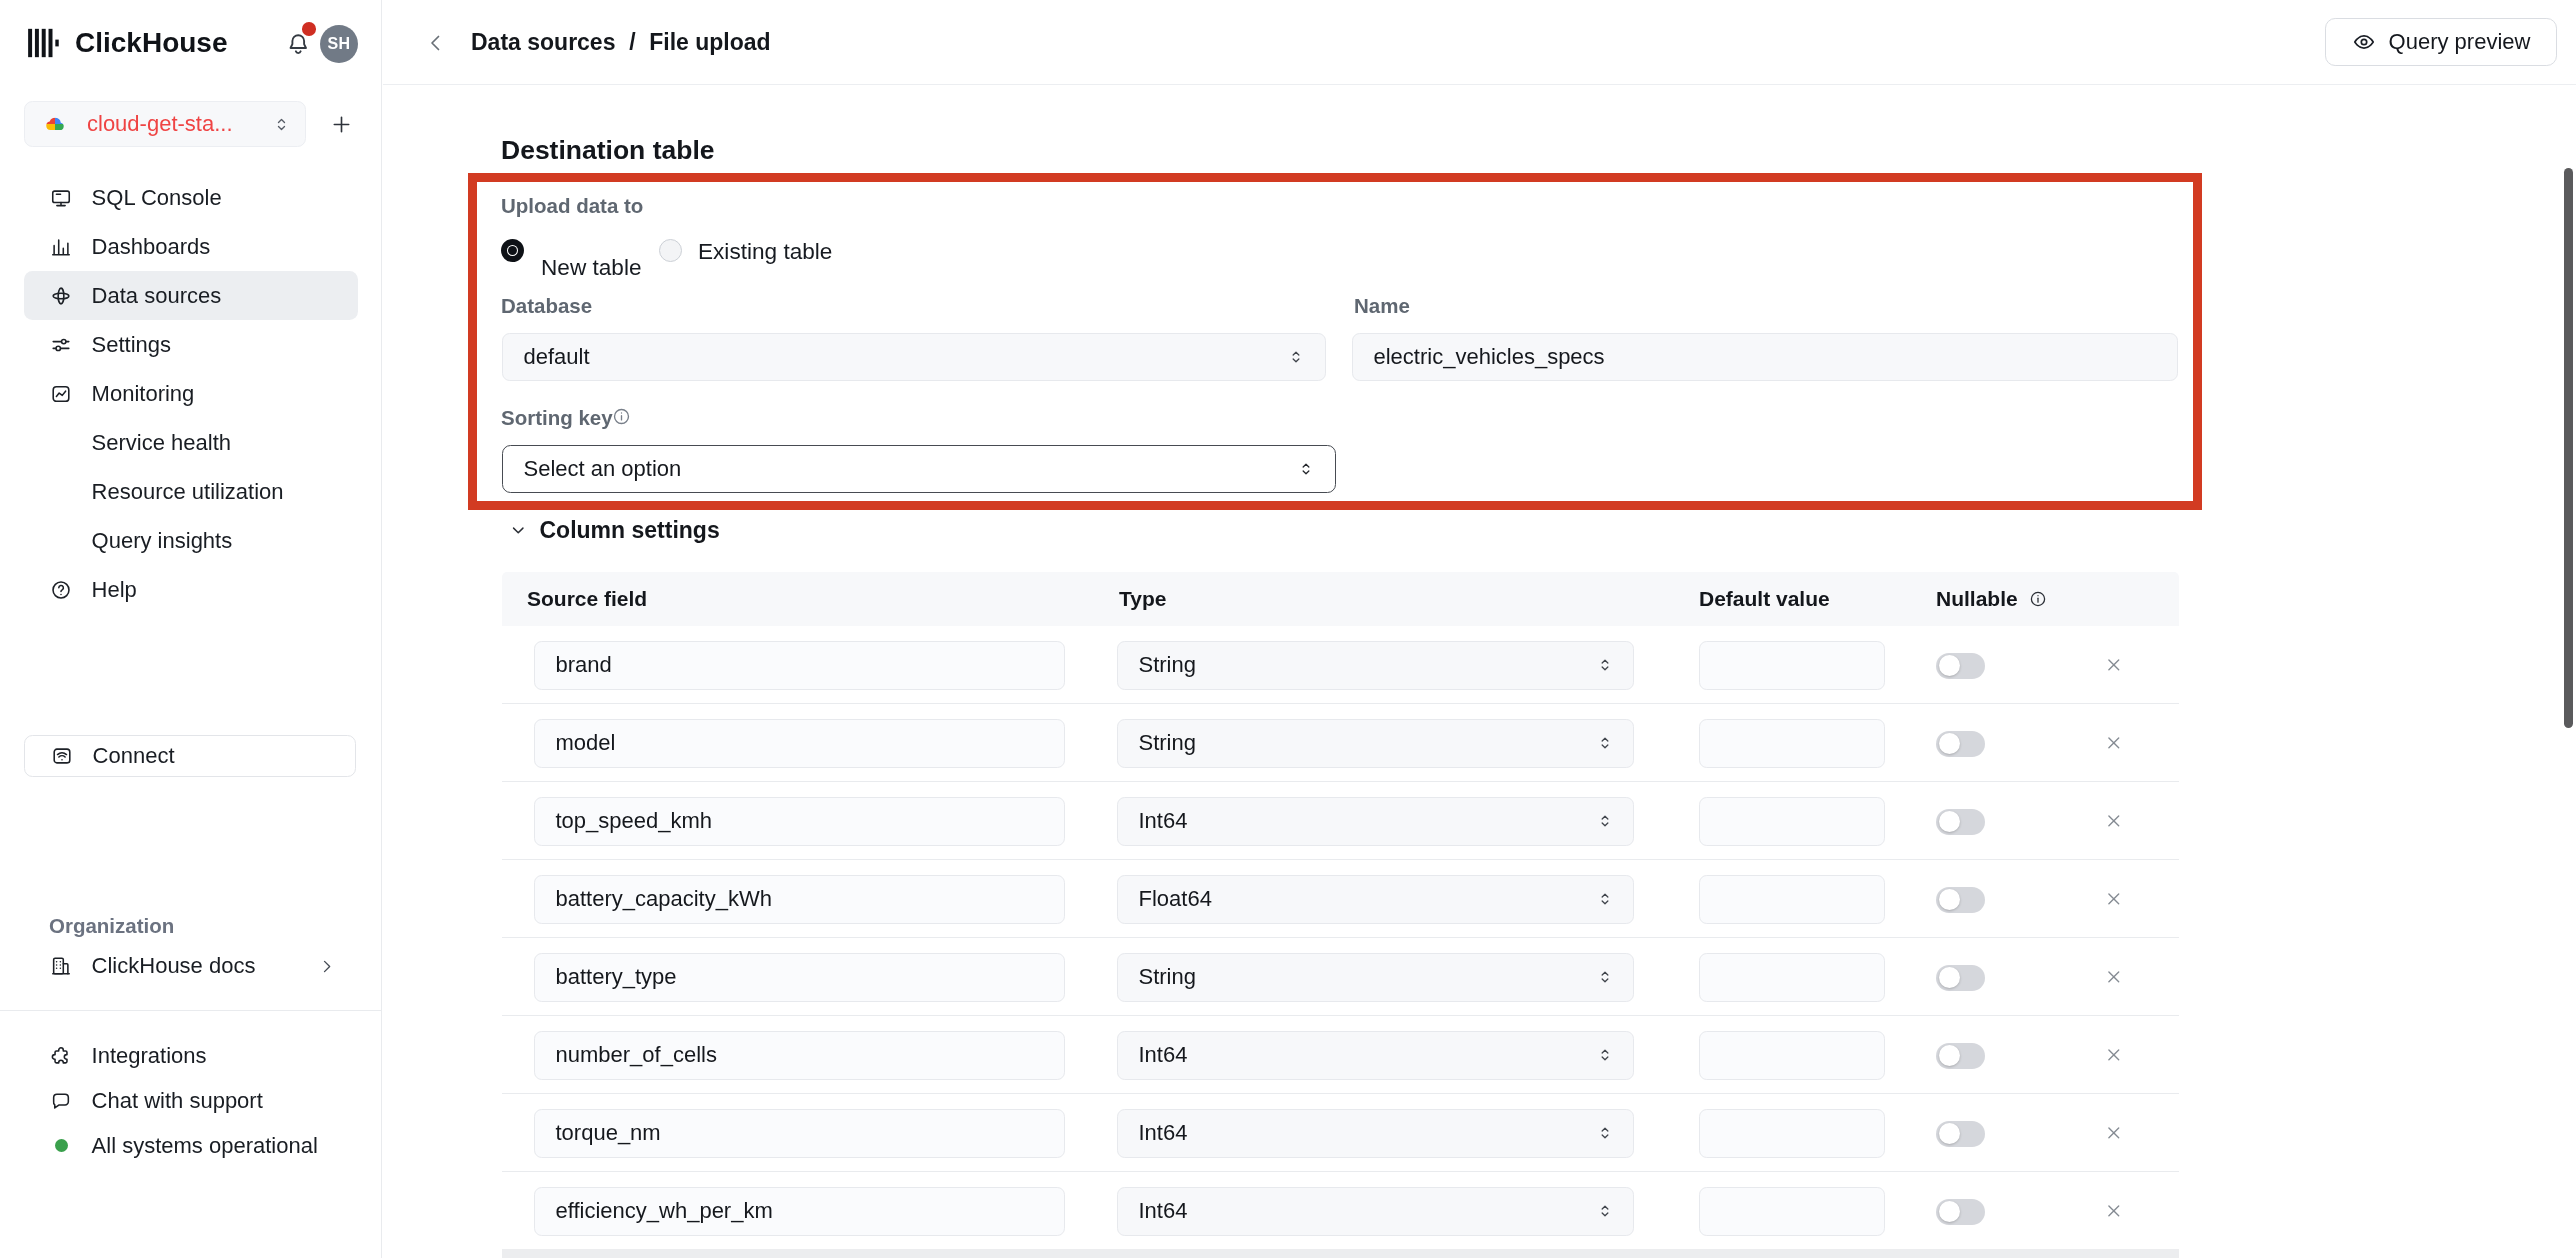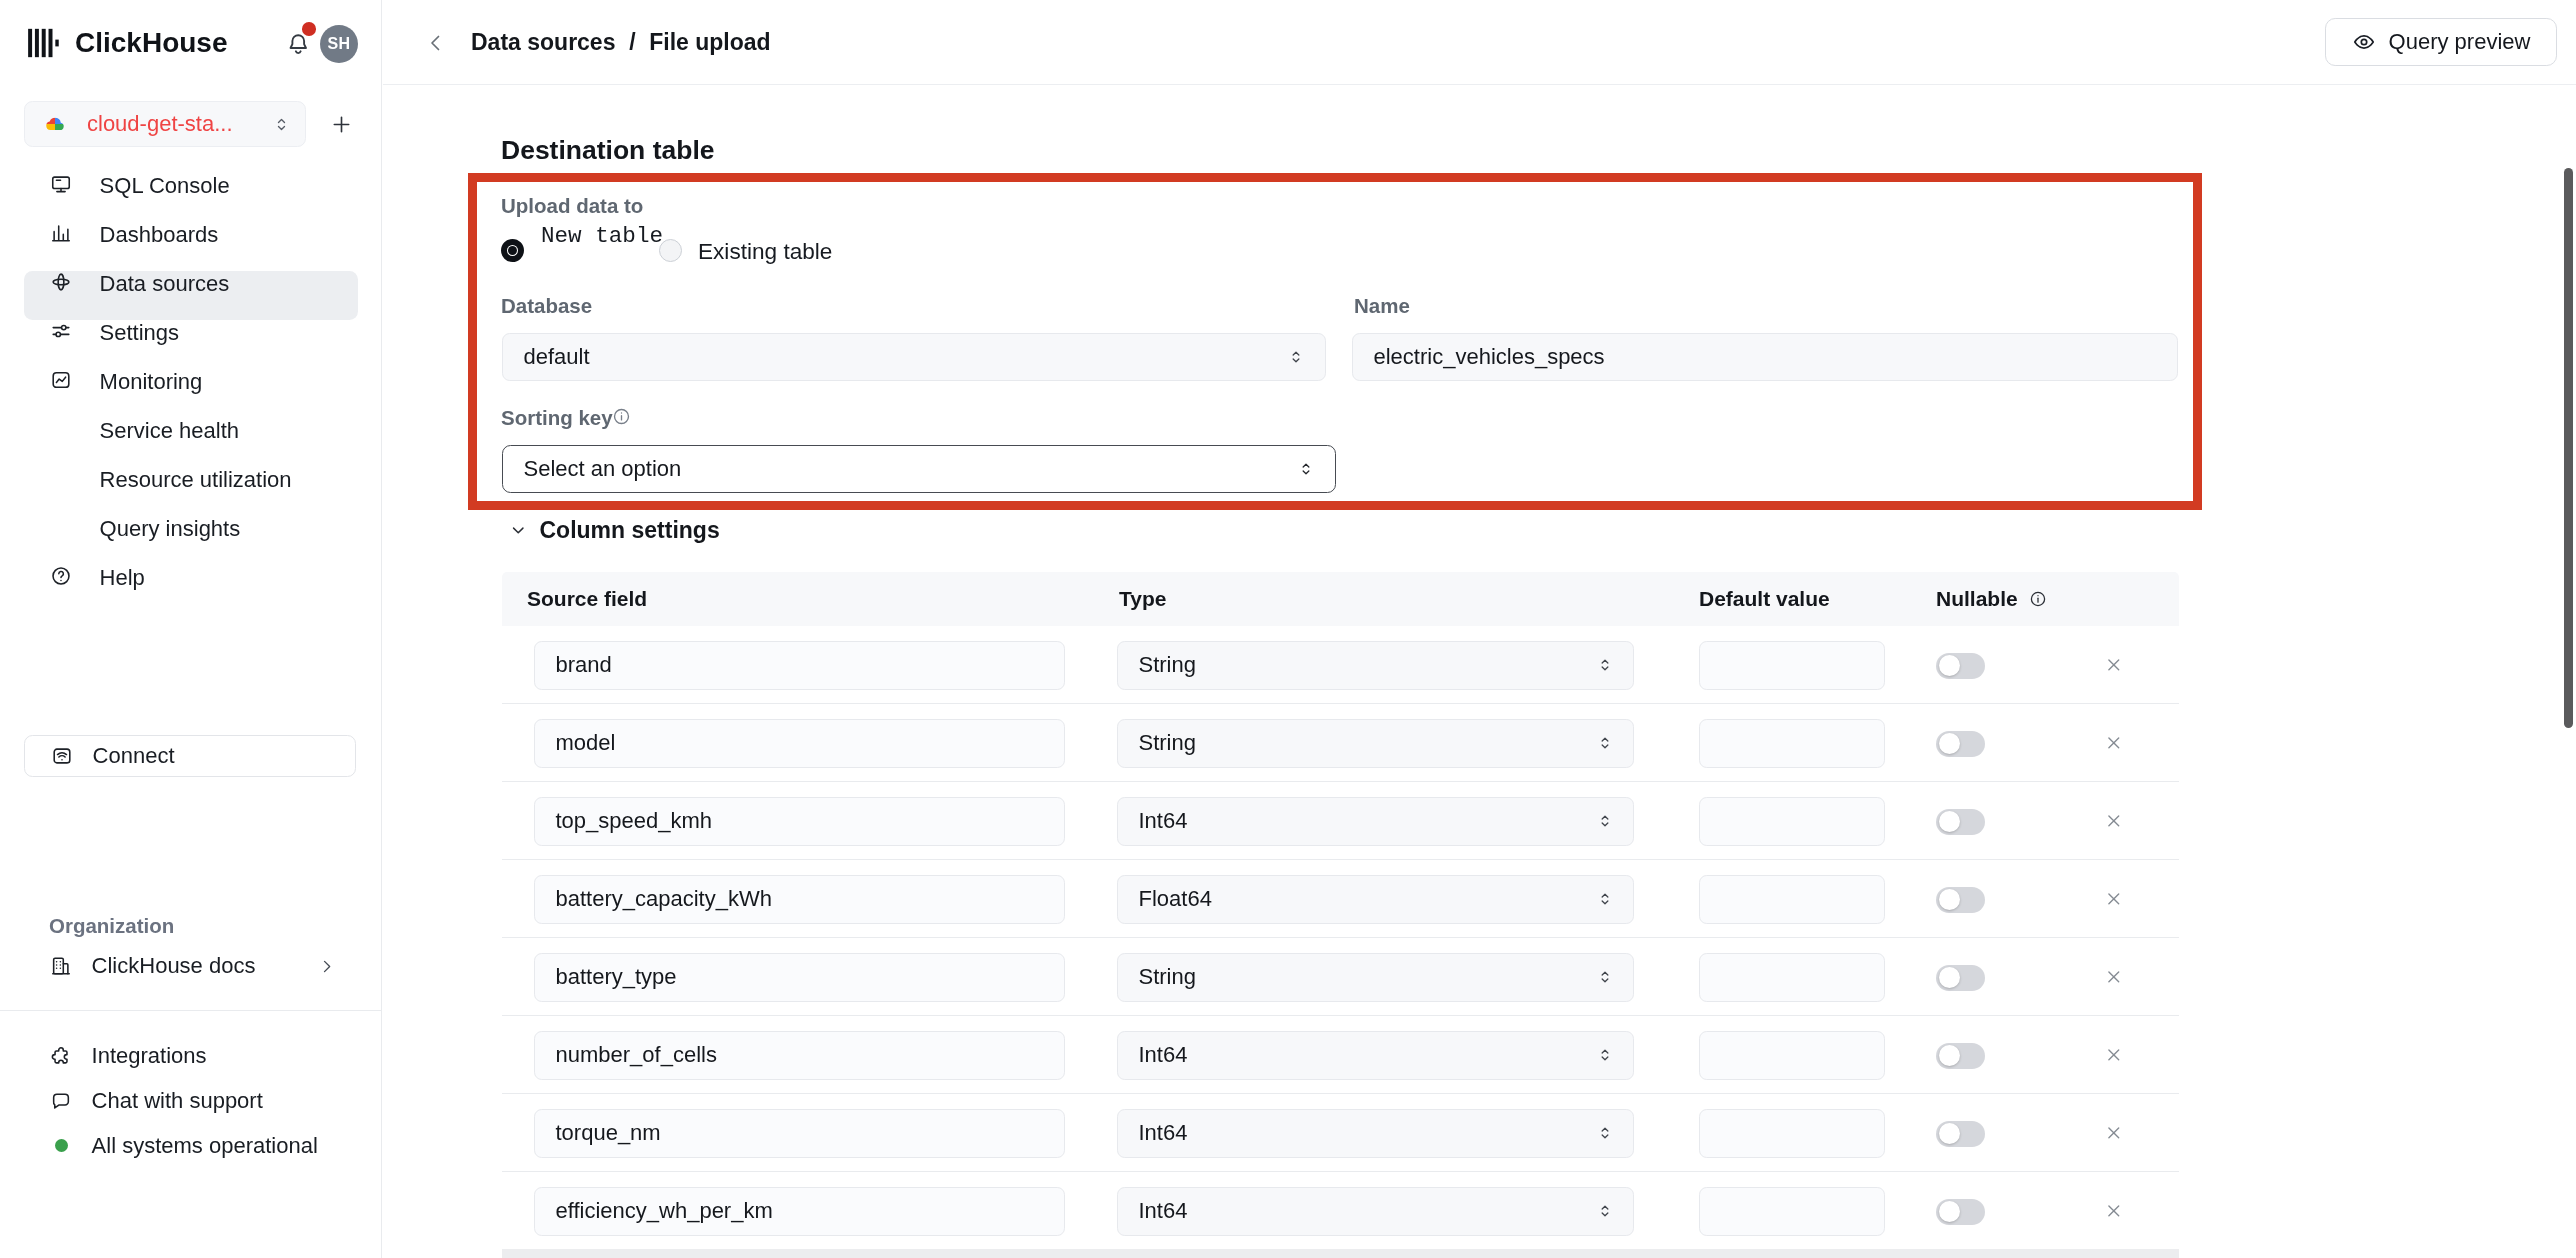--- a/index.html
+++ b/index.html
@@ -24,21 +24,21 @@
 
   .workspace{position:absolute;left:24px;top:101px;width:282px;height:46px;background:#f7f8fa;
              border:0.9px solid #eceef2;border-radius:8.5px;display:flex;align-items:center;
              padding:0 13.7px 0 17px;cursor:pointer;}
   .workspace .ws-ic{width:26px;height:22px;}
   .workspace .ws-name{flex:1;margin-left:19px;font-size:22px;color:#ef4444;white-space:nowrap;overflow:hidden;}
   .workspace .ws-ud{width:19px;height:19px;color:#565c66;}
   .plus-btn{position:absolute;left:330px;top:113px;width:23px;height:23px;color:#2e333b;cursor:pointer;}
 
   .menu{position:absolute;left:24px;top:173px;width:334px;}
-  .menu-item{height:49px;display:flex;align-items:flex-start;padding-left:26px;border-radius:8.5px;cursor:pointer;gap:8px;}
+  .menu-item{height:49px;display:flex;align-items:center;padding-left:26px;border-radius:8.5px;cursor:pointer;}
   .menu-item.selected{background:#eceef1;}
   .mi-icon{width:22px;height:22px;margin-right:19.6px;color:#1d2127;flex:0 0 22px;}
   .mi-label{font-size:22px;color:#191d23;white-space:nowrap;}
 
   .connect{position:absolute;left:24px;top:735px;width:332px;height:42px;border:0.9px solid #e3e5e9;
            border-radius:8.5px;display:flex;align-items:center;padding-left:26px;cursor:pointer;}
   .connect .mi-icon{margin-right:19.6px;}
 
   .org-label{position:absolute;left:49px;top:914px;font-size:20.5px;color:#6b7280;font-weight:600;}
   .docs{position:absolute;left:24px;top:943px;width:334px;height:46px;display:flex;align-items:center;
@@ -310,21 +310,21 @@
     </div>
   </div>
 
   <div class="page-title">Destination table</div>
 
   <div class="red-box" id="red-box" style="border-color: rgb(210, 59, 34);"></div>
 
   <div class="g-label" style="left:501px;top:194px;">Upload data to</div>
 
   <span class="radio sel" style="left:501px;top:239px;"></span>
-  <span class="radio-label" style="left:541px;top:224px;font-family:Liberation Mono, monospace;">New table</span>
+  <span class="radio-label" style="left:541px;top:256px;">New table</span>
   <span class="radio unsel" style="left:659px;top:239px;"></span>
   <span class="radio-label" style="left:698px;top:240px;">Existing table</span>
 
   <div class="g-label" style="left:501px;top:294px;">Database</div>
   <div class="field-box" style="left:502px;top:333px;width:824px;">
     <span>default</span>
     <span class="ic ud">
         <svg viewBox="0 0 24 24" fill="none" stroke="currentColor" stroke-width="1.7" stroke-linecap="round" stroke-linejoin="round">
           <path d="M8.2 9.4 12 5.6l3.8 3.8M8.2 14.6l3.8 3.8 3.8-3.8"></path>
         </svg>

